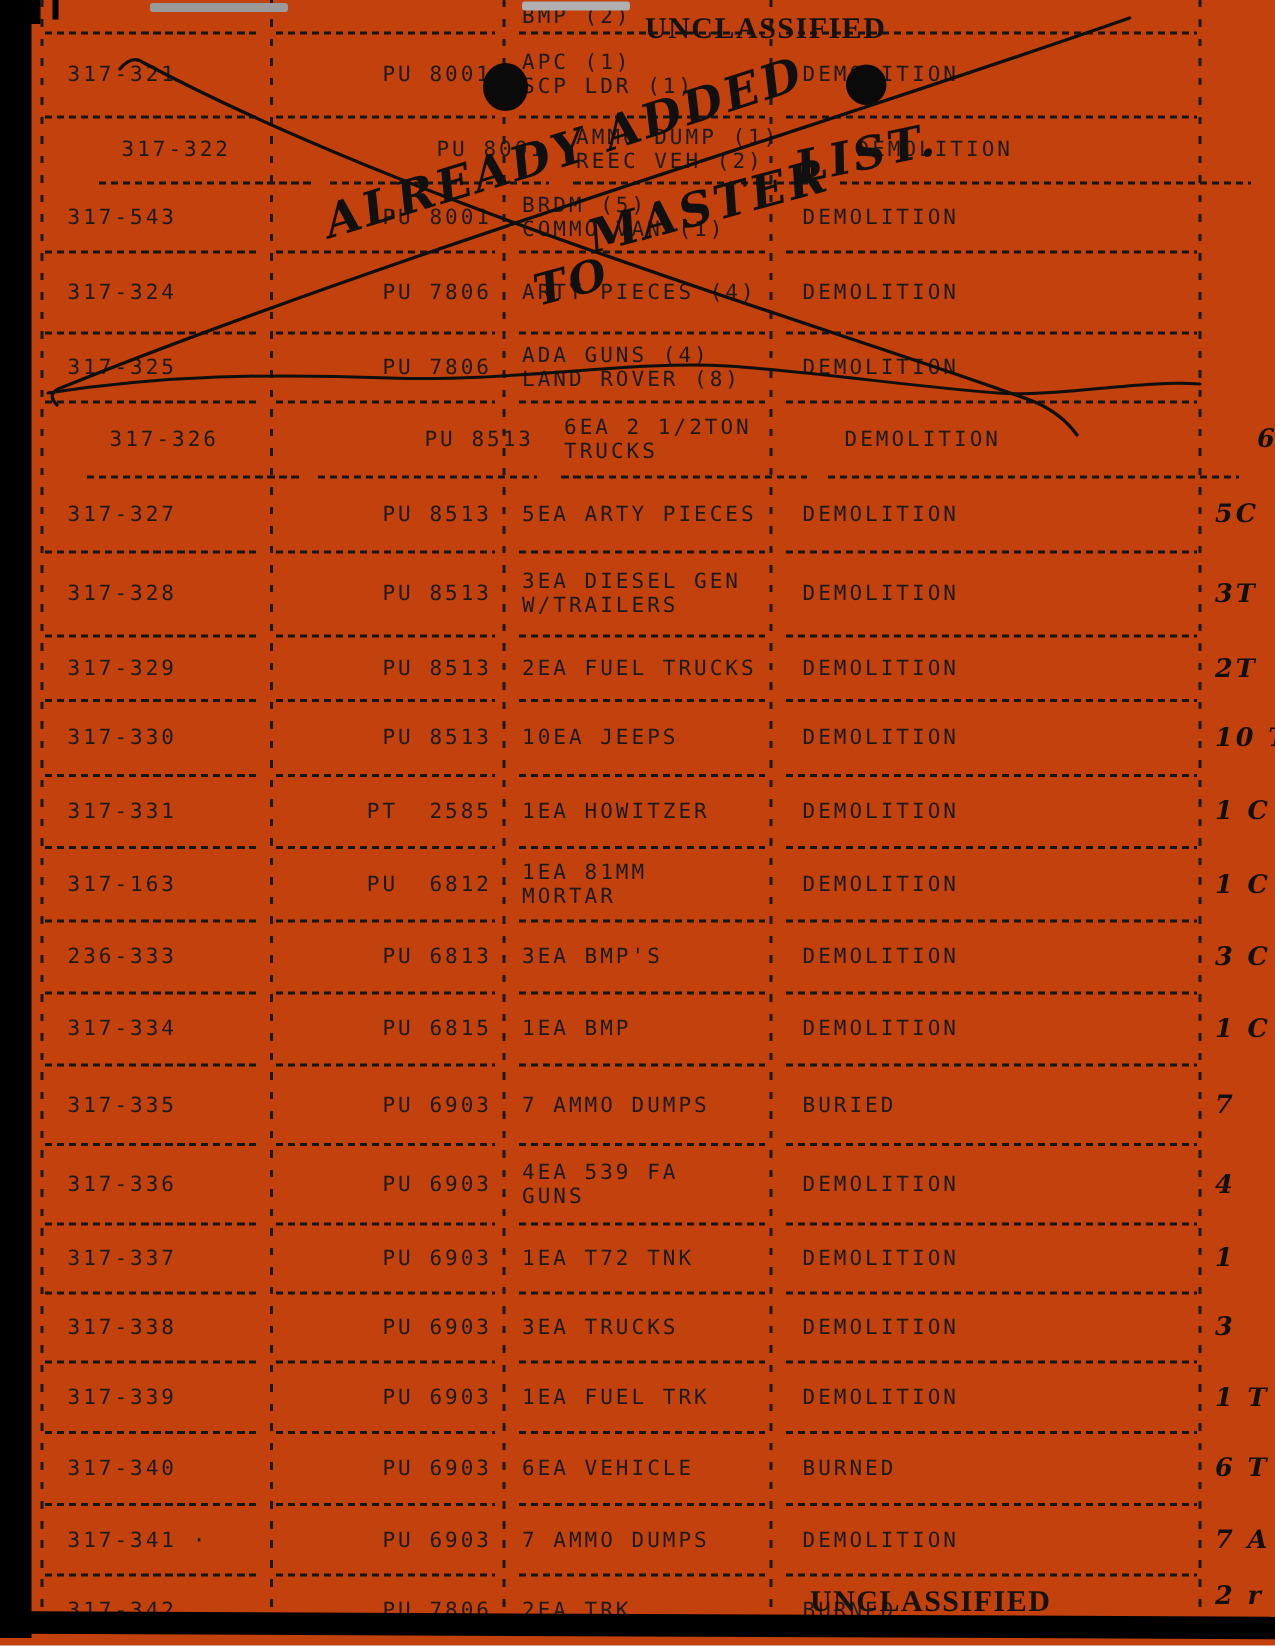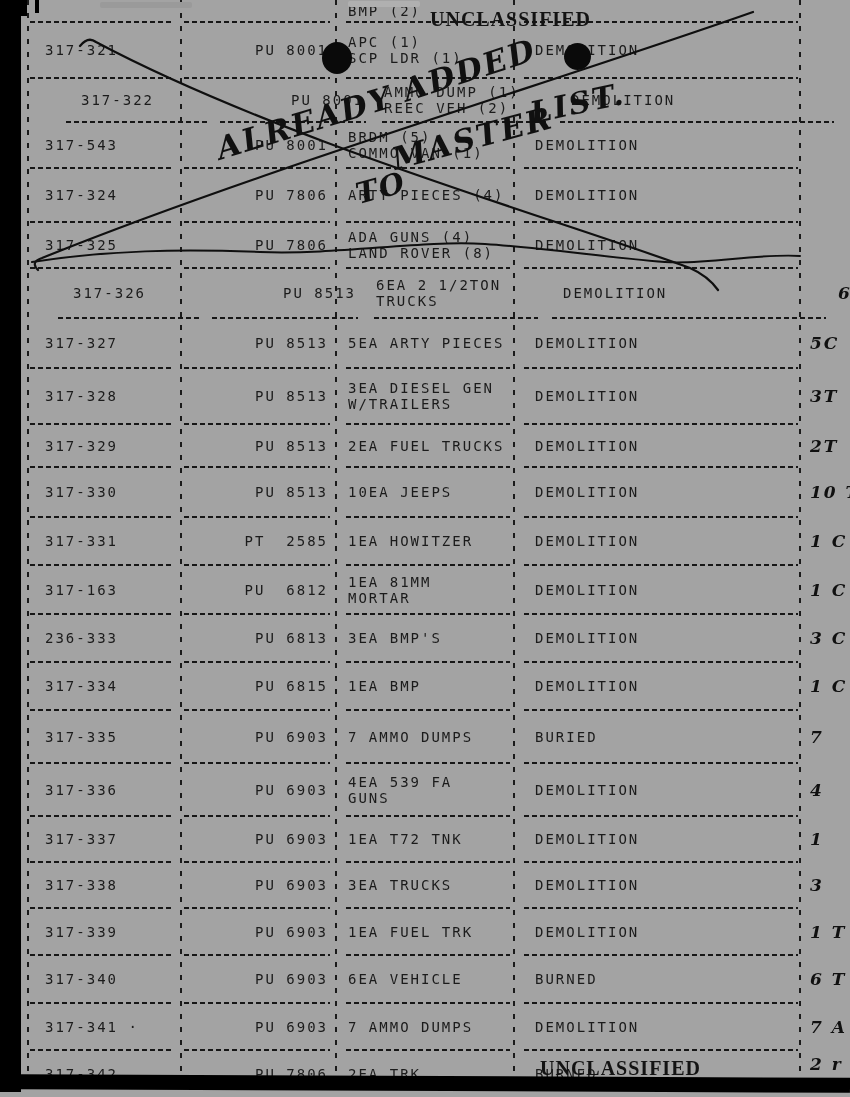--- a/index.html
+++ b/index.html
@@ -1,18 +1,18 @@
 <!DOCTYPE html>
 <html><head>
 <meta charset="utf-8">
 <style>
   html,body{margin:0;padding:0;background:#e8e8e4;}
   .page{
     position:relative; width:850px; height:1097px; margin:0 auto;
-    background:#a3a3a3; overflow:hidden;
+    background:#c2410c; overflow:hidden;
     font-family:"DejaVu Sans Mono", monospace;
     font-size:14px; letter-spacing:2px; color:#1b1b1b;
   }
   
   #rows .row{position:absolute; left:0; width:100%;}
   .cell{position:absolute; top:50%; transform:translateY(-50%);}
   .id-cell{left:45px; width:140px; white-space:pre;}
   .unit-cell{left:190px; width:138px; white-space:pre;text-align:right;}
   .desc-cell{left:348px; width:168px; white-space:pre-line; line-height:16px;}
   .disp-cell{left:535px; width:260px;}

